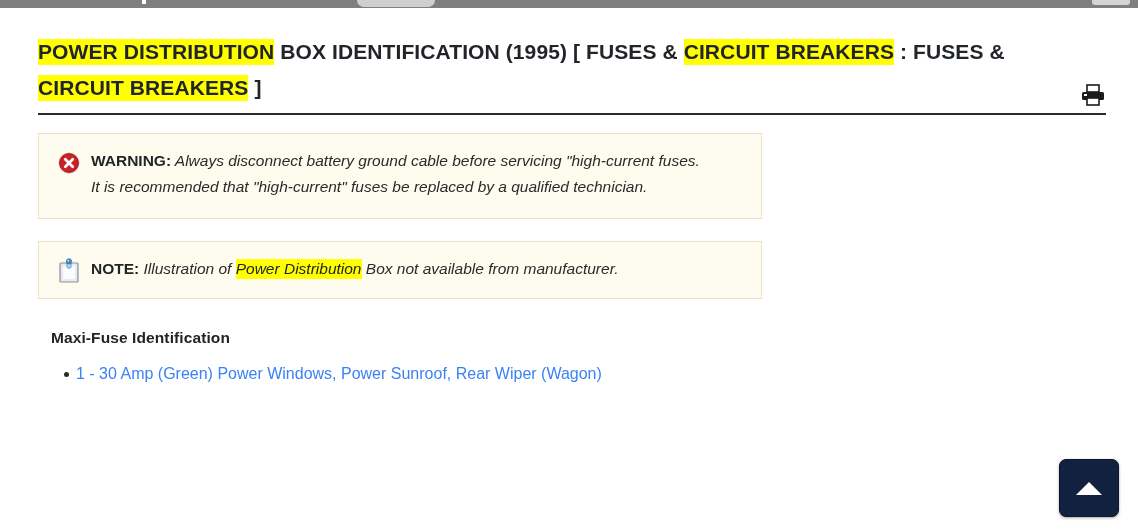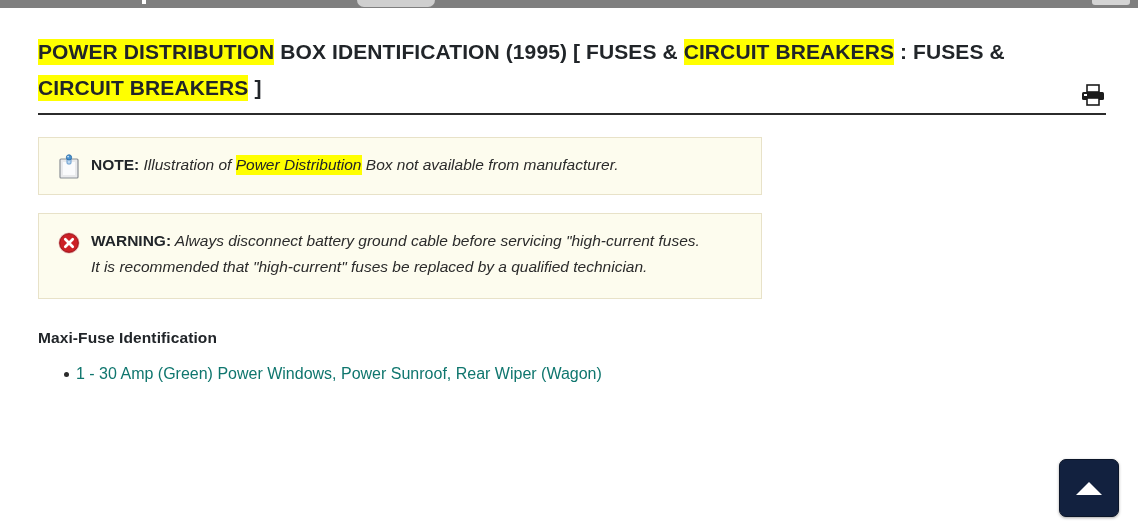--- a/index.html
+++ b/index.html
@@ -142,34 +142,34 @@
 
   .note-box { margin-top: 22px; }
   .warn-box { margin-top: 18px; padding-bottom: 18px; }
   .warn-box .callout-text { max-width: 620px; }
 
   
   .section-head {
     font-size: 15.5px;
     font-weight: bold;
     color: #212529;
-    margin: 30px 0 0 0;
+    margin: 30px 0 0 13px;
     letter-spacing: 0.1px;
   }
 
   .fuse-list {
     margin: 12px 0 0 0;
     padding: 0 0 0 26px;
     list-style: none;
   }
   .fuse-list li {
     position: relative;
     font-size: 16px;
     line-height: 30px;
-    color: #0f766e;
+    color: #3b82f6;
     padding-left: 12px;
     max-width: 1040px;
   }
   .fuse-list li::before {
     content: "";
     position: absolute;
     left: 0;
     top: 13px;
     width: 5px;
     height: 5px;
@@ -223,52 +223,52 @@
           <rect x="7" y="2" width="12" height="7" fill="#ffffff" stroke="#1c1c1c" stroke-width="1.6"></rect>
           <rect x="2" y="9" width="22" height="8" rx="1.5" fill="#1c1c1c"></rect>
           <rect x="7" y="15" width="12" height="7" fill="#ffffff" stroke="#1c1c1c" stroke-width="1.6"></rect>
           <rect x="4" y="11" width="3" height="2" fill="#ffffff"></rect>
         </svg>
       </div>
 
       <hr class="title-rule">
     </div>
 
+    <div class="callout warn-box">
+      <div class="callout-inner">
+        <div class="callout-icon">
+          <svg width="24" height="26" viewBox="0 0 24 26">
+            <circle cx="12" cy="13" r="10.5" fill="#e4b4b4"></circle>
+            <circle cx="12" cy="13" r="9.3" fill="#cc2127" stroke="#9e1116" stroke-width="1"></circle>
+            <path d="M8.3 9.3 L15.7 16.7 M15.7 9.3 L8.3 16.7" stroke="#ffffff" stroke-width="2.7" stroke-linecap="round"></path>
+          </svg>
+        </div>
+        <div class="callout-text">
+          <span class="lead">WARNING:</span><span> Always disconnect battery ground cable before servicing "high-current fuses. It is recommended that "high-current" fuses be replaced by a qualified technician.</span>
+        </div>
+      </div>
+    </div>
+
     <div class="callout note-box">
       <div class="callout-inner">
         <div class="callout-icon">
           <svg width="24" height="26" viewBox="0 0 24 26">
             <rect x="3" y="5" width="18" height="19" rx="1" fill="#e9eaec" stroke="#8a8f96" stroke-width="1.2"></rect>
             <rect x="6" y="8" width="12" height="13" fill="#fafbfc"></rect>
             <rect x="10" y="3" width="4" height="7" rx="1" fill="#bcd7ef" stroke="#5b93c9" stroke-width="0.9"></rect>
             <circle cx="12" cy="3.4" r="2.6" fill="#4a93d1" stroke="#2f6fa8" stroke-width="0.9"></circle>
             <circle cx="11.1" cy="2.6" r="0.9" fill="#cfe6f8"></circle>
           </svg>
         </div>
         <div class="callout-text">
           <span class="lead">NOTE:</span><span> Illustration of </span><span class="hl">Power Distribution</span><span> Box not available from manufacturer.</span>
         </div>
       </div>
     </div>
 
-    <div class="callout warn-box">
-      <div class="callout-inner">
-        <div class="callout-icon">
-          <svg width="24" height="26" viewBox="0 0 24 26">
-            <circle cx="12" cy="13" r="10.5" fill="#e4b4b4"></circle>
-            <circle cx="12" cy="13" r="9.3" fill="#cc2127" stroke="#9e1116" stroke-width="1"></circle>
-            <path d="M8.3 9.3 L15.7 16.7 M15.7 9.3 L8.3 16.7" stroke="#ffffff" stroke-width="2.7" stroke-linecap="round"></path>
-          </svg>
-        </div>
-        <div class="callout-text">
-          <span class="lead">WARNING:</span><span> Always disconnect battery ground cable before servicing "high-current fuses. It is recommended that "high-current" fuses be replaced by a qualified technician.</span>
-        </div>
-      </div>
-    </div>
-
     <h2 class="section-head">Maxi-Fuse Identification</h2>
 
     <ul class="fuse-list">
       <li>1 - 30 Amp (Green) Power Windows, Power Sunroof, Rear Wiper (Wagon)</li>
     </ul>
 
   </div>
 </div>
 
 <div class="scroll-top">

